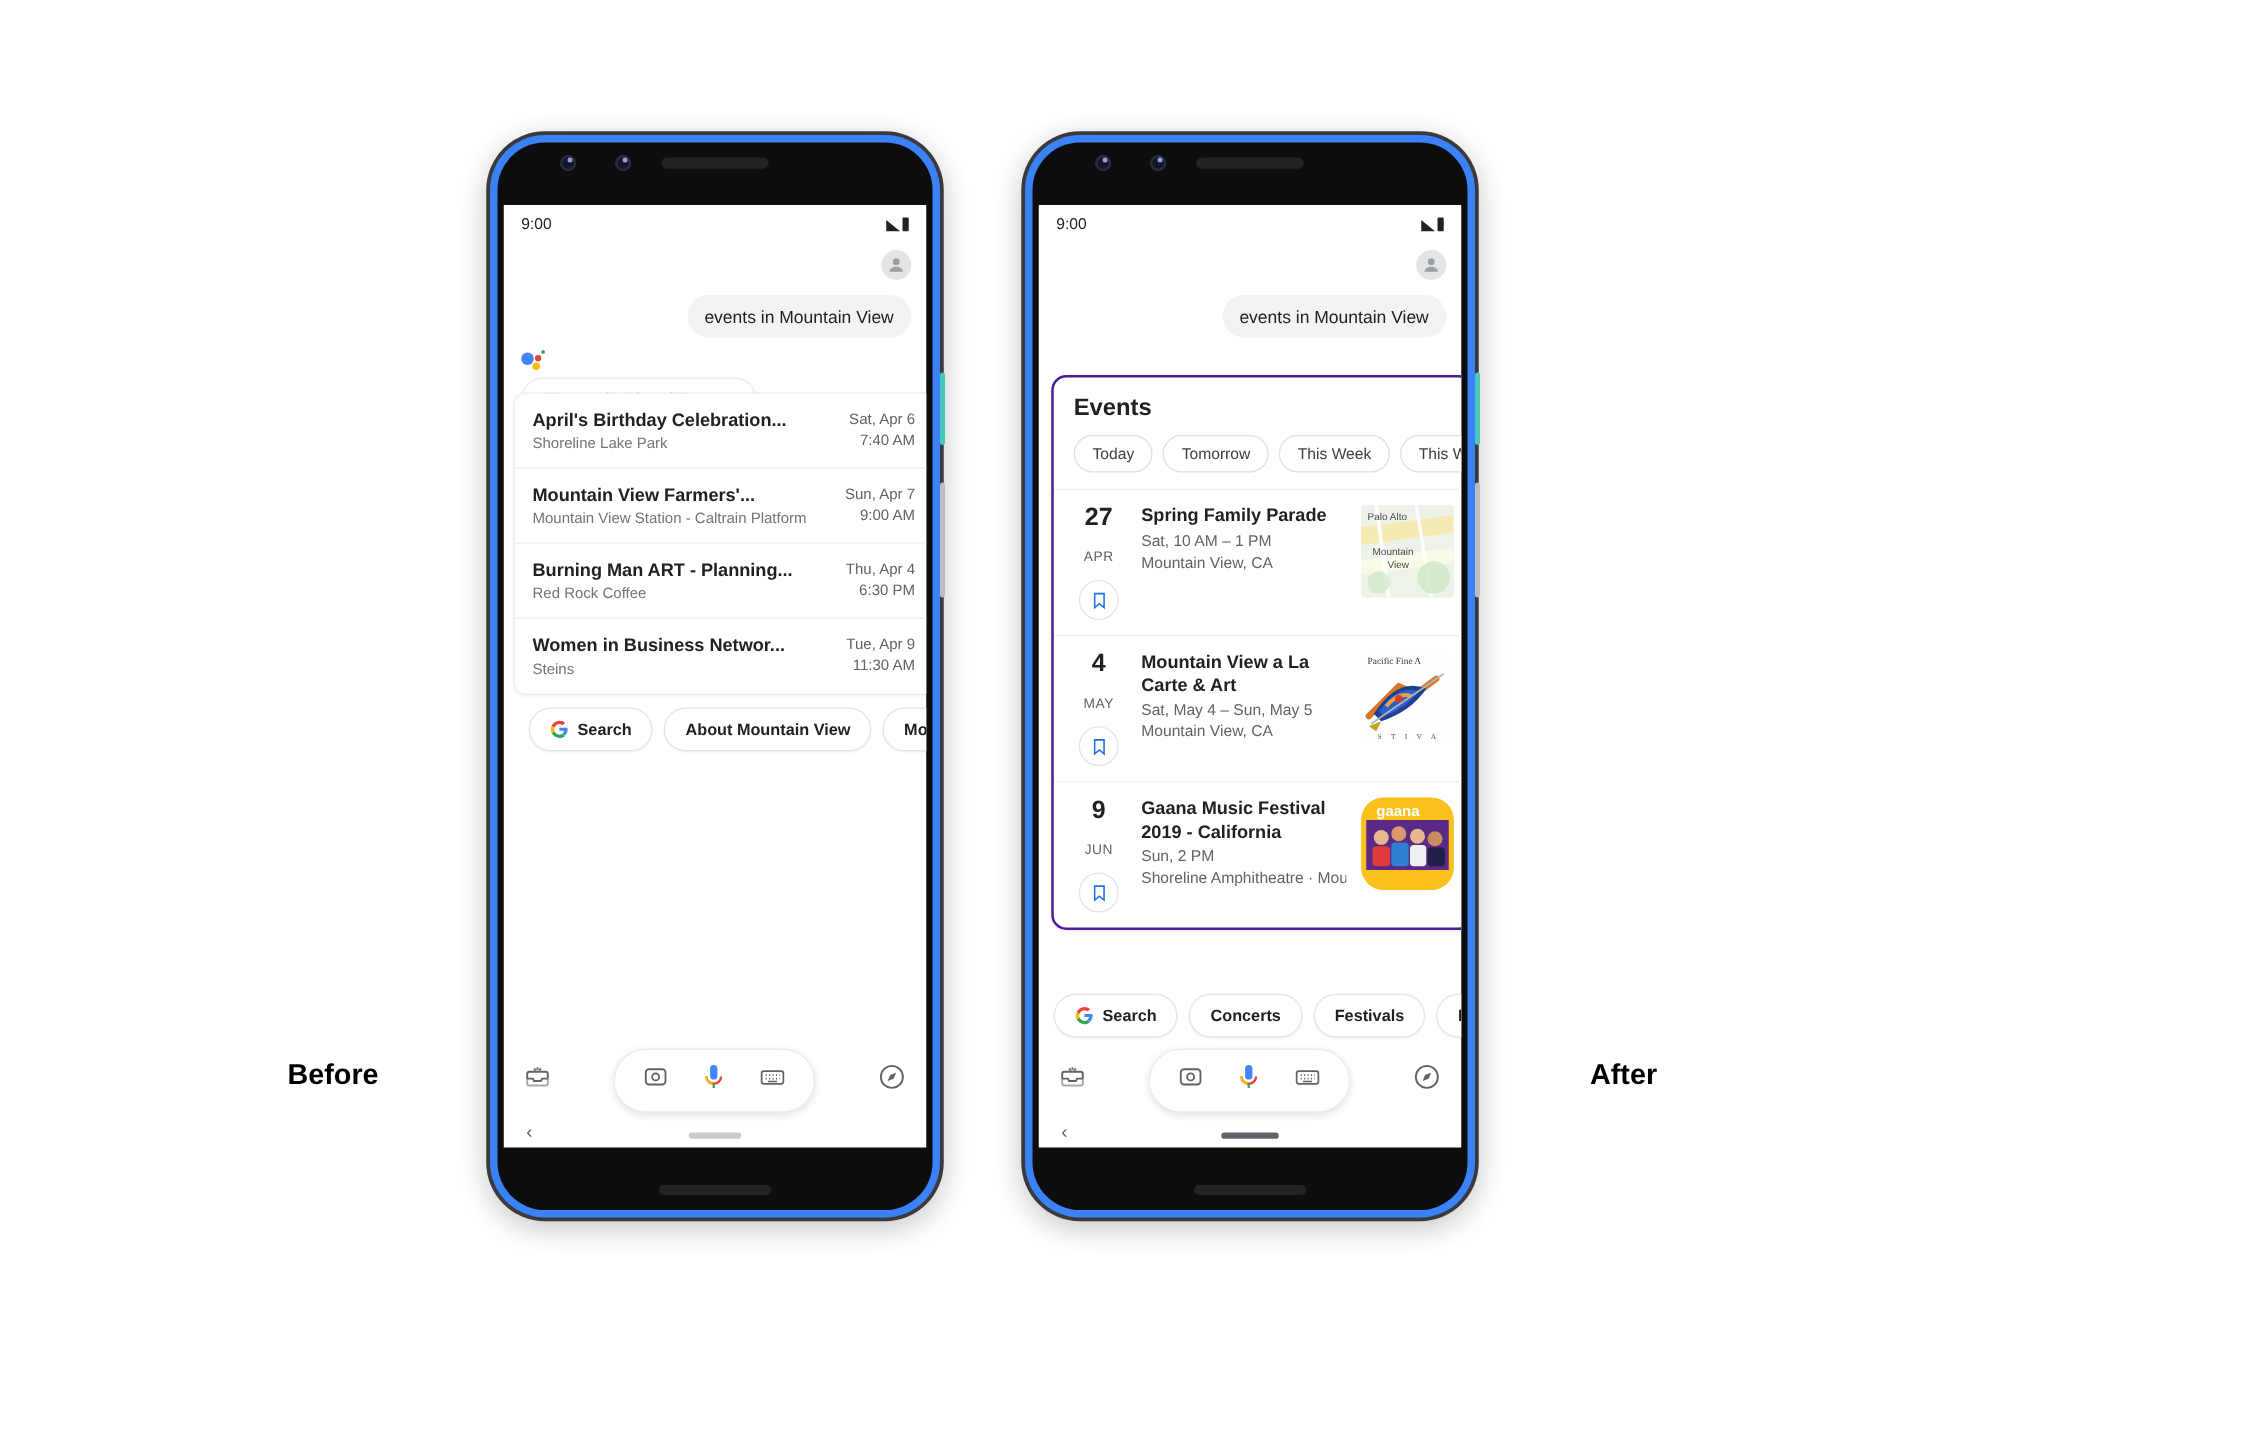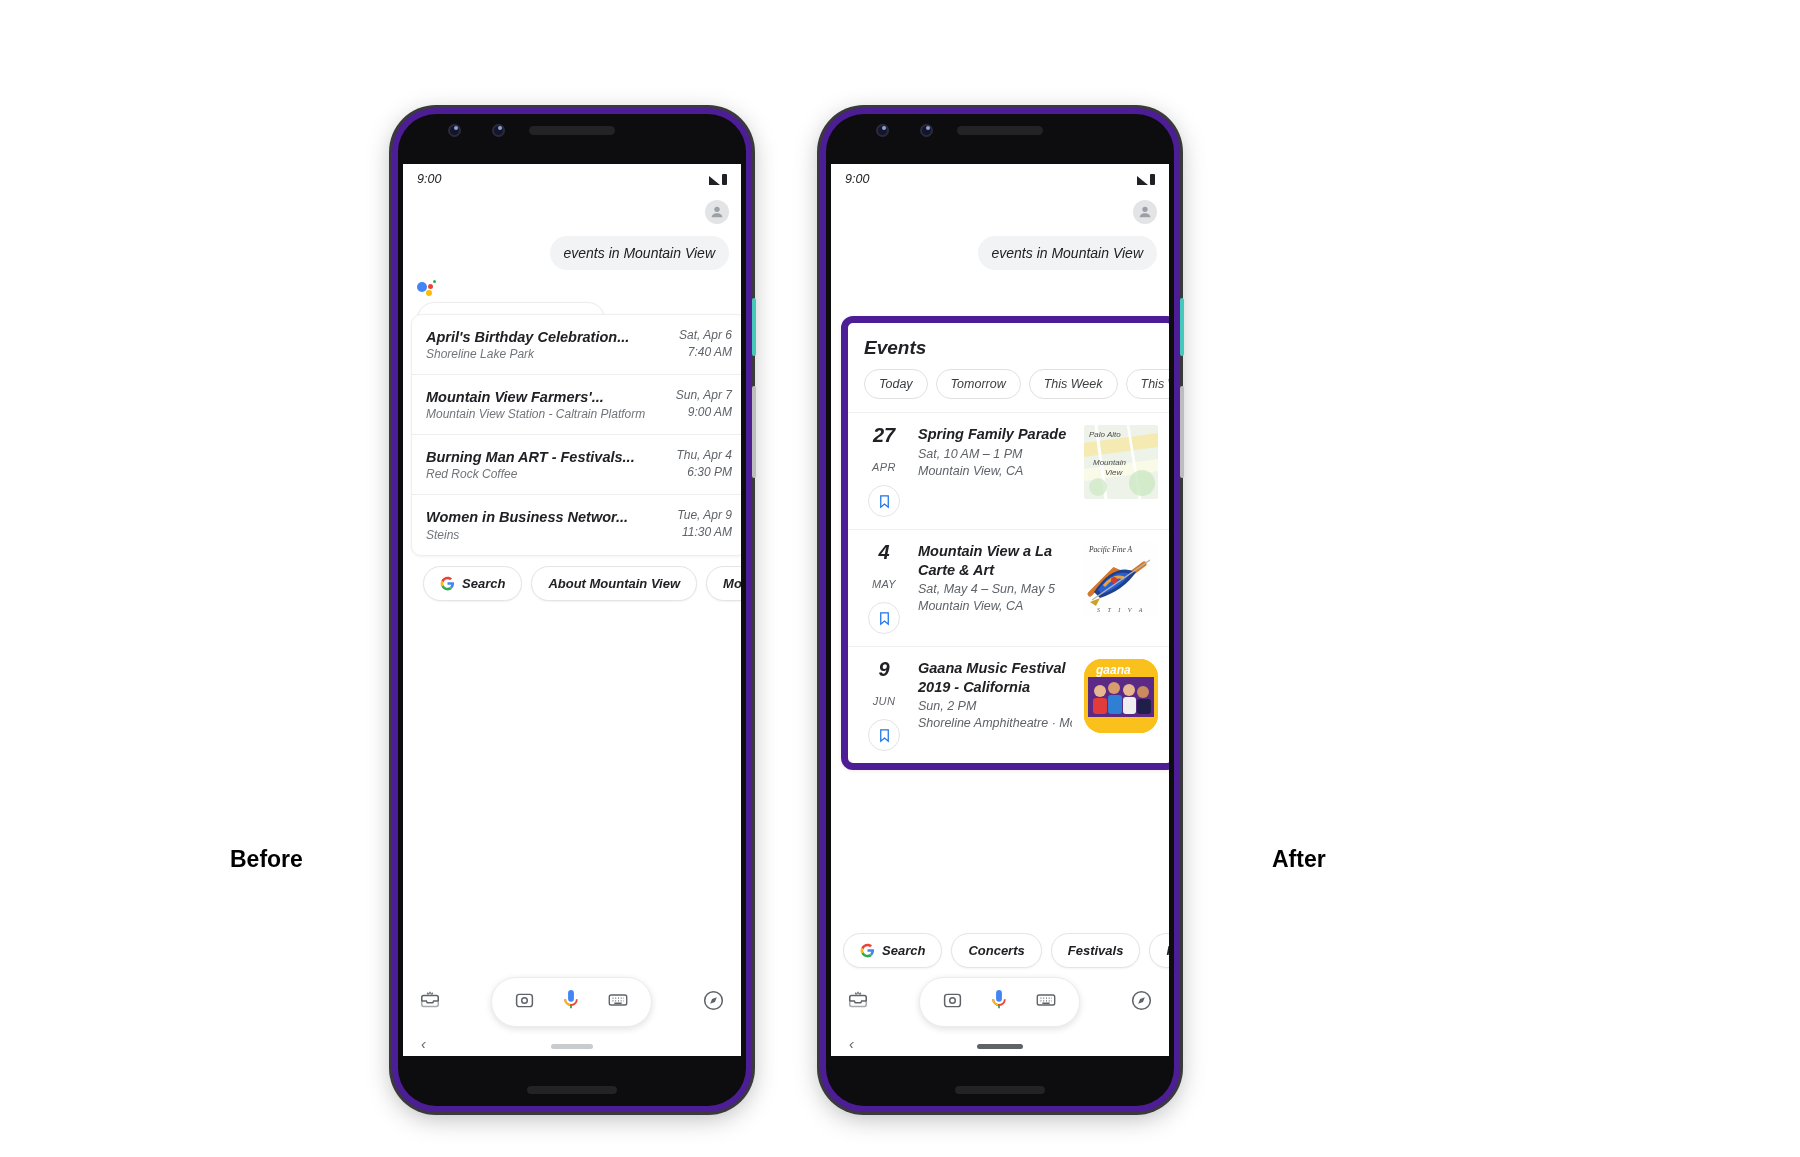--- a/index.html
+++ b/index.html
@@ -8,25 +8,24 @@
     background:#ffffff;
     font-family:"Liberation Sans", sans-serif;
     position:relative;
     overflow:hidden;
   }
   .stage{position:absolute;inset:0;}
 
   
   .phone{
     position:absolute;
-    width:360px;height:1004px;
+    width:360px;height:866px;
     border-radius:44px;
-    background:#4c1d95;
+    background:#3b82f6;
     box-shadow:0 0 0 3px #3a3a3d, 0 6px 26px rgba(0,0,0,.28);
-    font-style:italic;
   }
   .phone.before{left:392px;top:108px;}
   .phone.after{left:820px;top:108px;}
 
   .bezel-inner{
     position:absolute;left:6px;right:6px;top:6px;bottom:6px;
     border-radius:38px;background:#0d0d0f;
   }
   .speaker{
     position:absolute;top:18px;left:50%;transform:translateX(-50%);
@@ -134,22 +133,22 @@
     display:flex;align-items:center;padding:0 18px;
   }
   .navback .bk{font-size:15px;color:#5f6368;}
   .navpill{
     position:absolute;left:50%;transform:translateX(-50%);bottom:7px;
     width:42px;height:5px;border-radius:3px;background:#c9ccce;
   }
 
   
   .a-card{
-    position:absolute;left:10px;right:-10px;top:152px;
-    background:#fff;border:7px solid #4c1d95;border-radius:12px;
+    position:absolute;left:10px;right:-10px;top:136px;
+    background:#fff;border:2px solid #4c1d95;border-radius:12px;
     box-shadow:0 1px 4px rgba(0,0,0,.07);overflow:hidden;
   }
   .a-head{font-size:19px;font-weight:700;color:#202124;padding:14px 16px 10px 16px;}
   .a-filters{display:flex;gap:8px;padding:0 16px 13px 16px;}
   .fchip{
     border:1px solid #e0e0e0;border-radius:18px;padding:7px 14px;
     font-size:12.5px;color:#3c4043;white-space:nowrap;background:#fff;
   }
   .a-row{display:flex;gap:12px;padding:12px 14px;border-top:1px solid #efefef;}
   .a-date{width:44px;flex:0 0 auto;text-align:center;}
@@ -233,21 +232,21 @@
               <div class="b-ttl">Mountain View Farmers'...</div>
               <div class="b-sub">Mountain View Station - Caltrain Platform</div>
             </div>
             <div class="b-when">
               <div class="b-date">Sun, Apr 7</div>
               <div class="b-time">9:00 AM</div>
             </div>
           </div>
           <div class="b-row">
             <div style="min-width:0">
-              <div class="b-ttl">Burning Man ART - Festivals...</div>
+              <div class="b-ttl">Burning Man ART - Planning...</div>
               <div class="b-sub">Red Rock Coffee</div>
             </div>
             <div class="b-when">
               <div class="b-date">Thu, Apr 4</div>
               <div class="b-time">6:30 PM</div>
             </div>
           </div>
           <div class="b-row">
             <div style="min-width:0">
               <div class="b-ttl">Women in Business Networ...</div>

